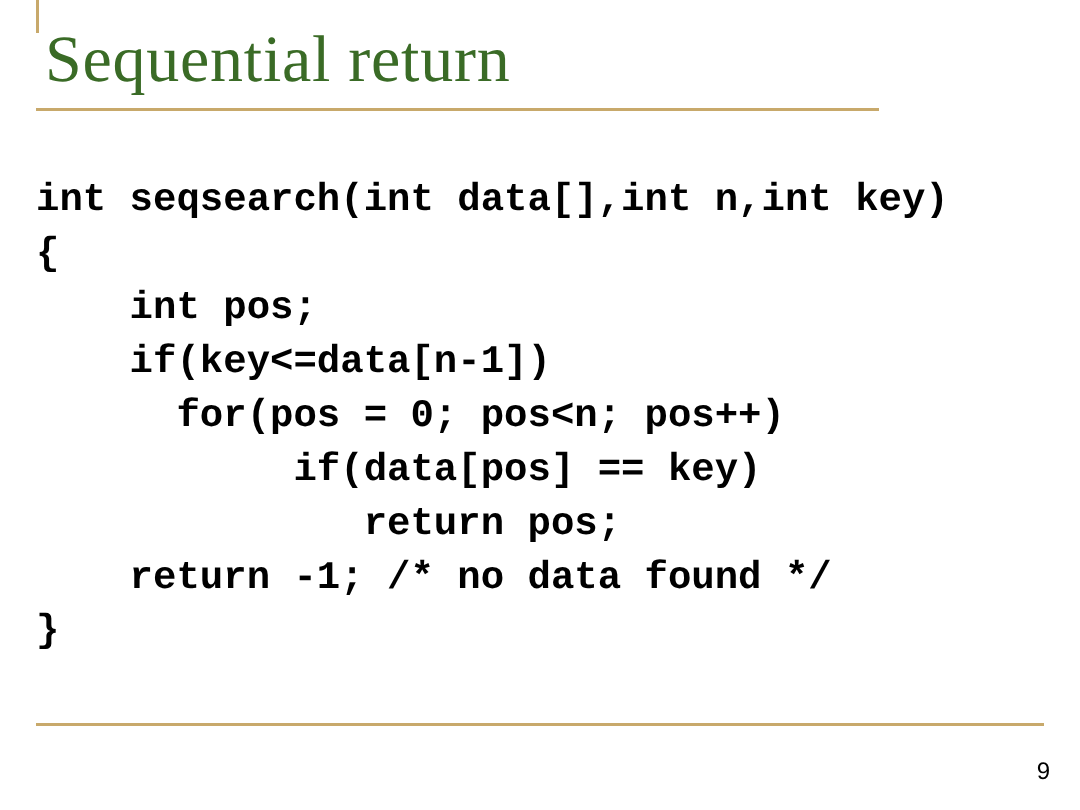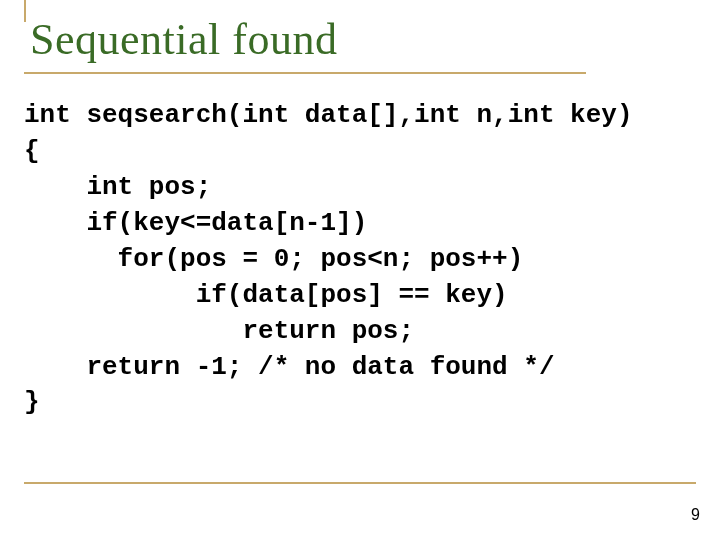--- a/index.html
+++ b/index.html
@@ -43,21 +43,21 @@
   }
   .title-tick {
     position: absolute;
     left: 0;
     top: -16px;
     width: 2px;
     height: 22px;
     background: #c8a96b;
   }
   .code-block {
-    margin-top: 28px;
+    margin-top: 46px;
     font-family: 'Courier New', Courier, monospace;
     font-weight: bold;
     font-size: 26px;
     line-height: 1.38;
     color: #000;
     white-space: pre;
   }
   .bottom-rule {
     position: absolute;
     left: 24px;
@@ -75,21 +75,21 @@
     color: #000;
   }
 </style>
 </head>
 <body>
 
 <div class="slide">
 
   <div class="title-wrap">
     <div class="title-tick"></div>
-    <h1 class="title">Sequential found</h1>
+    <h1 class="title">Sequential return</h1>
     <div class="title-rule"></div>
   </div>
 
   <div class="code-block">int seqsearch(int data[],int n,int key)
 {
     int pos;
     if(key&lt;=data[n-1])
       for(pos = 0; pos&lt;n; pos++)
            if(data[pos] == key)
               return pos;

